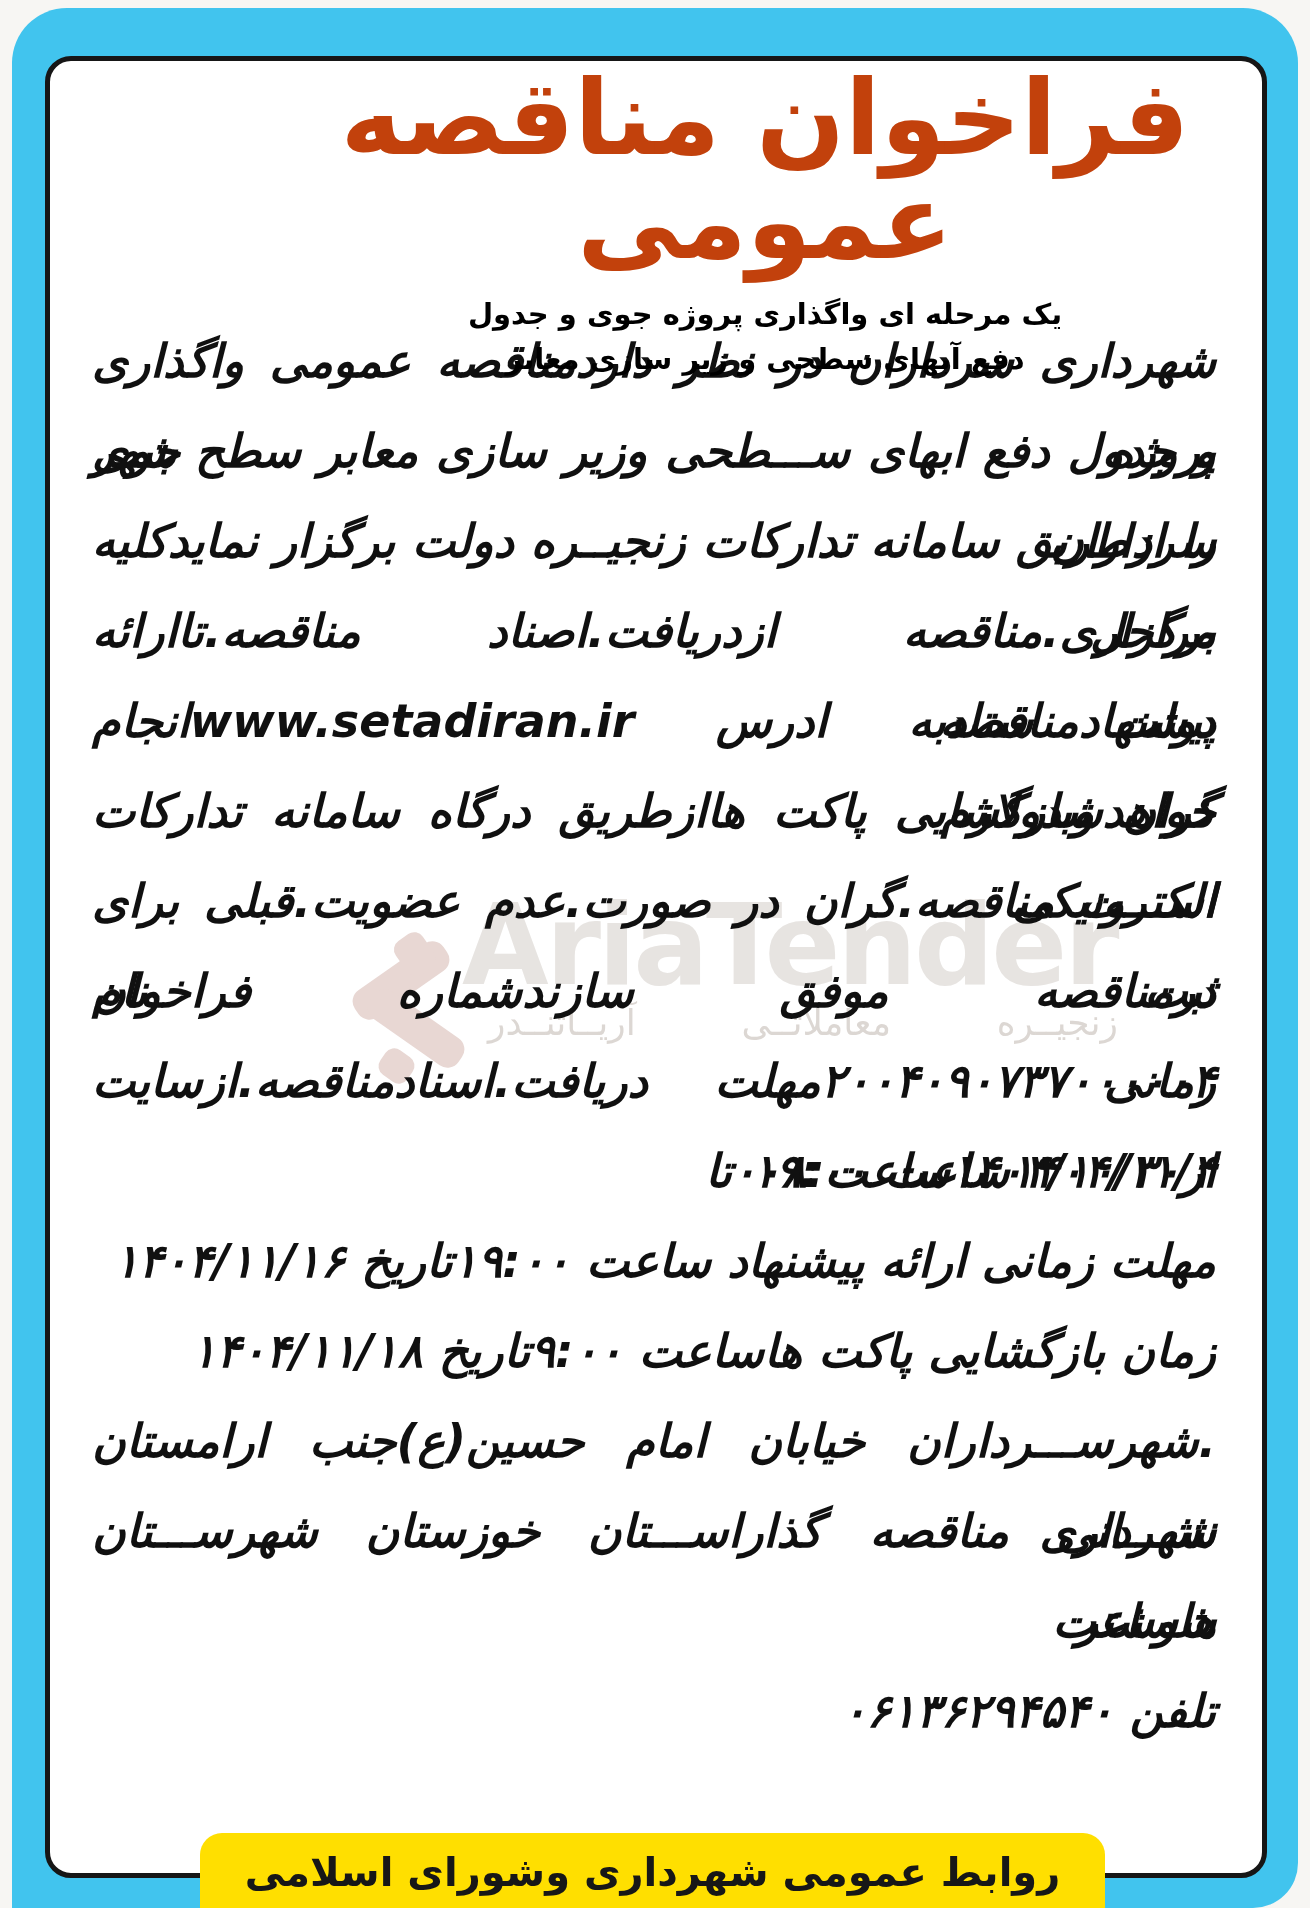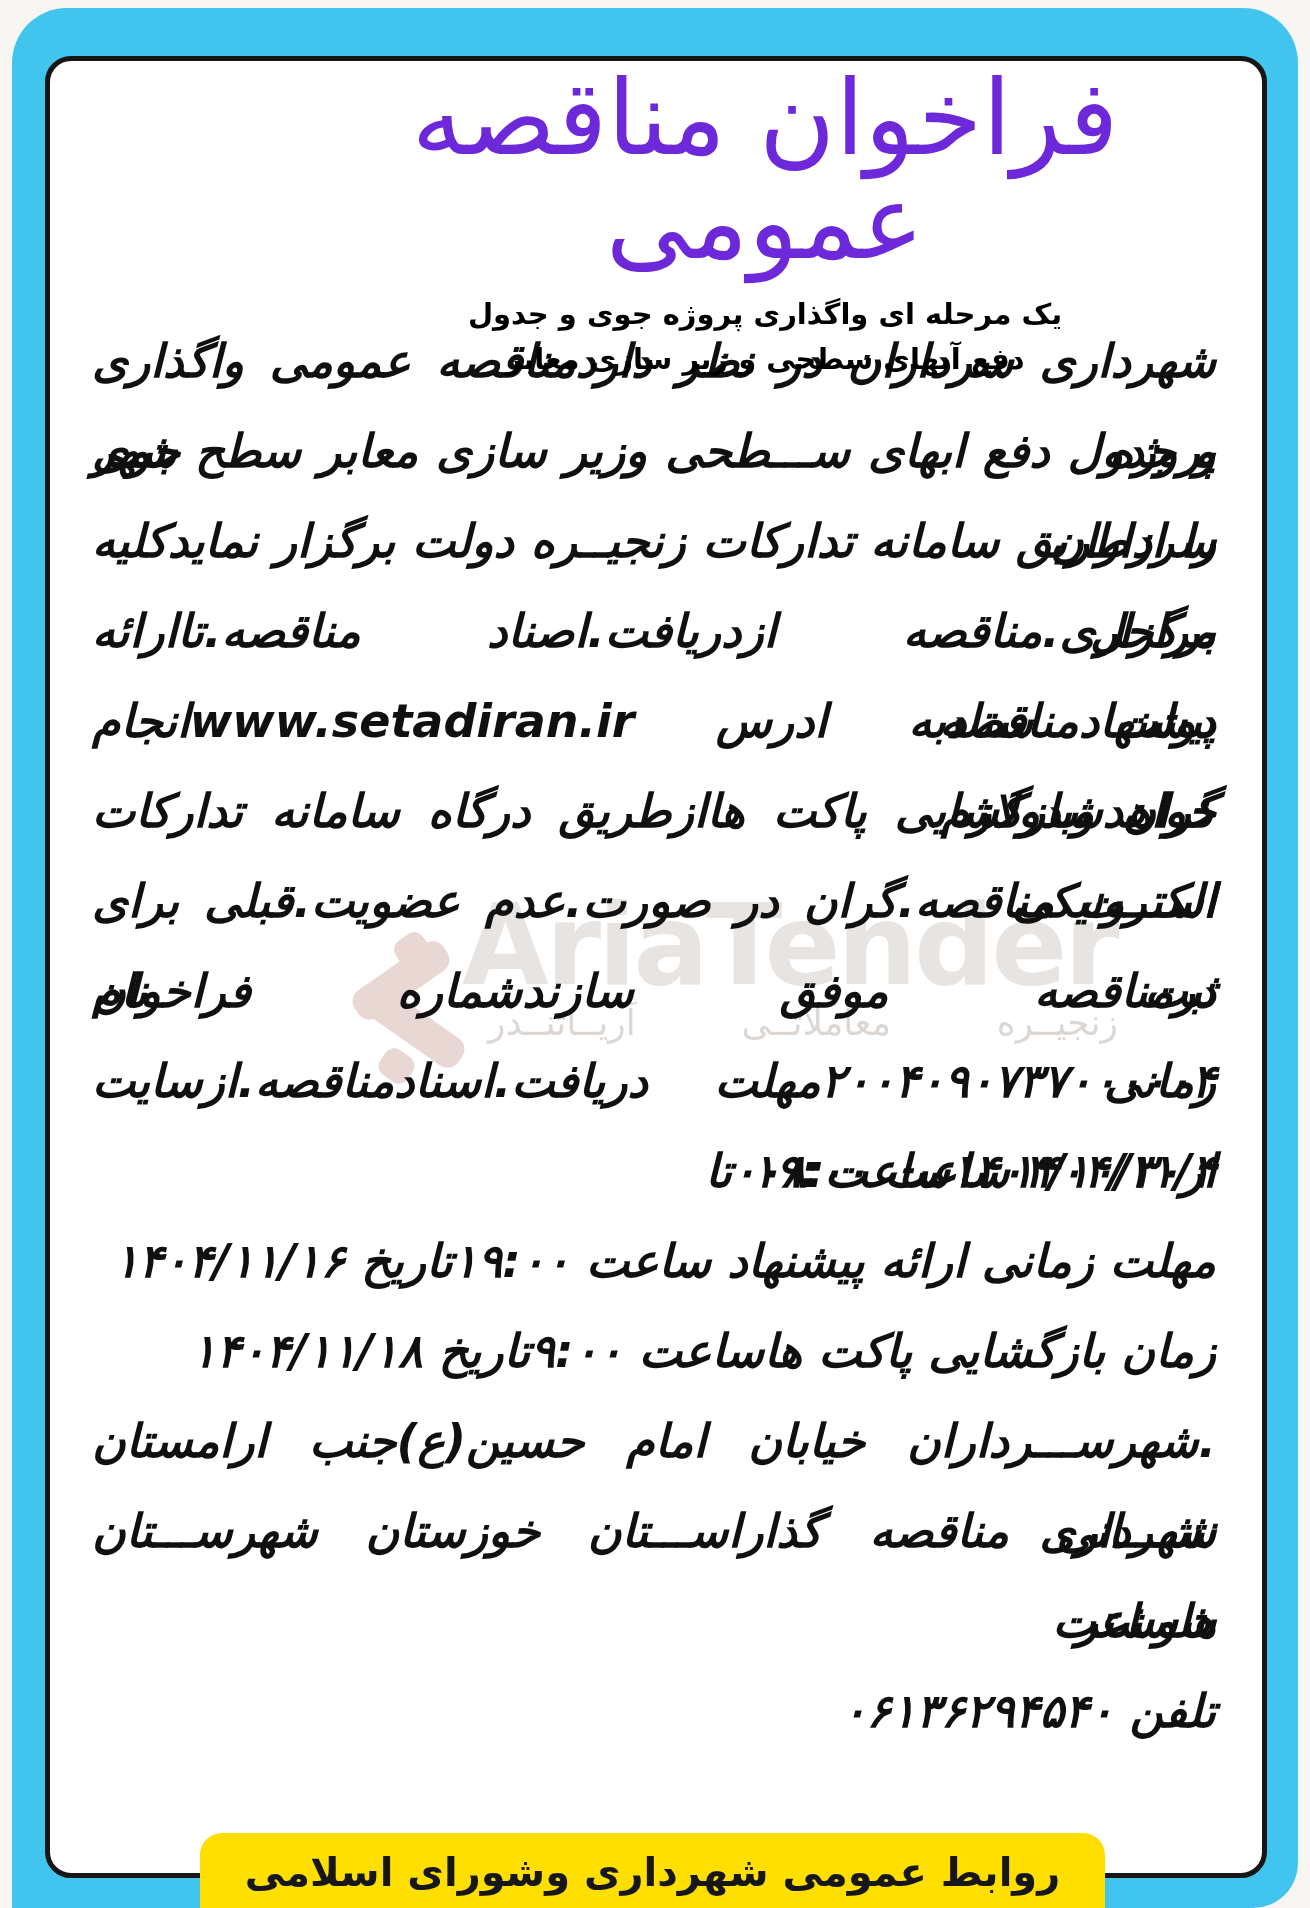--- a/index.html
+++ b/index.html
@@ -15,21 +15,21 @@
   }
   .white-box{
     position:absolute;left:45px;top:56px;width:1212px;height:1812px;
     background:#ffffff;border:5px solid #161616;border-radius:26px;
   }
   .header{
     position:absolute;left:270px;top:66px;width:990px;
     text-align:center;direction:rtl;z-index:3;
   }
   .title{
-    color:#6d28d9;font-size:104px;font-weight:normal;line-height:1.0;
+    color:#c2410c;font-size:104px;font-weight:bold;line-height:1.0;
     margin:0 0 18px 0;
   }
   .subtitle{
     color:#000000;font-size:29px;font-weight:bold;line-height:1.55;margin:0;
   }
   .body-text{
     position:absolute;left:92px;top:316px;width:1124px;z-index:2;
     direction:rtl;text-align:right;
     color:#101010;font-weight:bold;font-size:46px;font-style:italic;
   }

